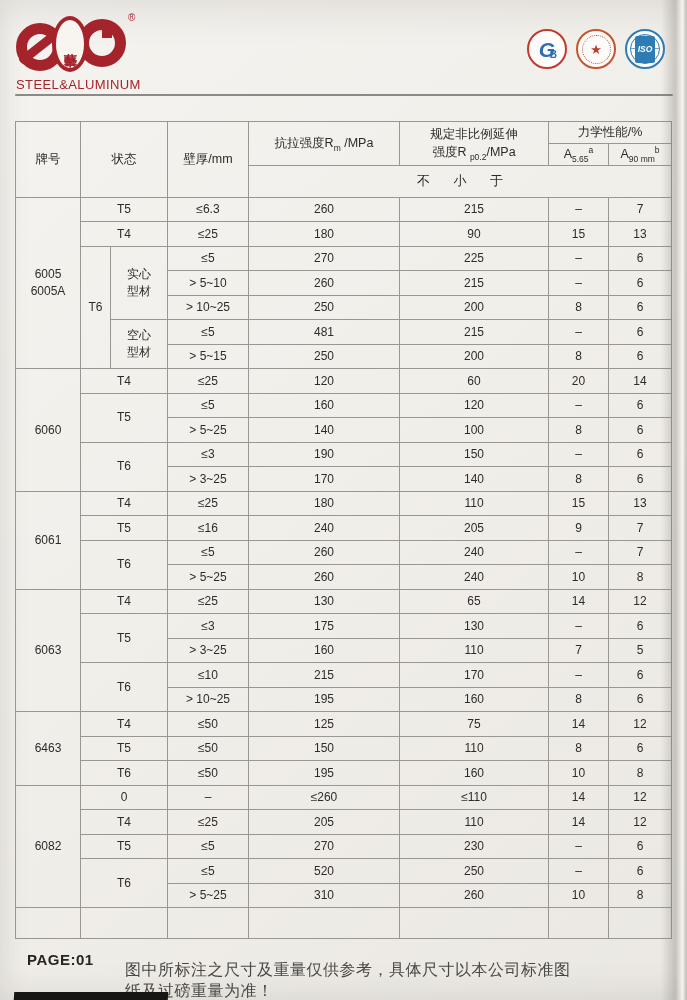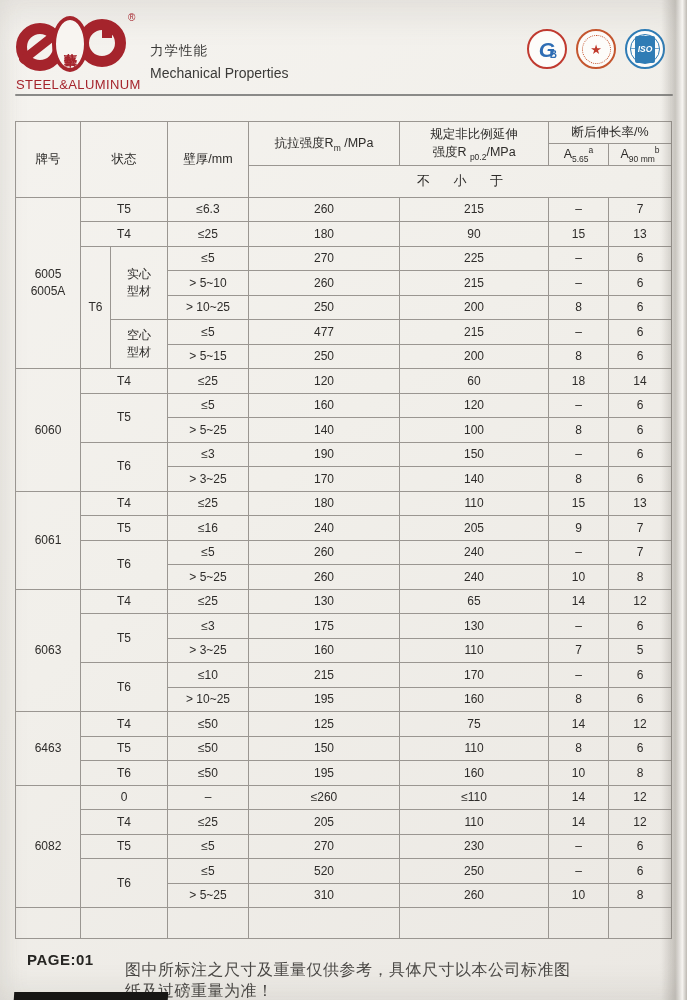--- a/index.html
+++ b/index.html
@@ -97,24 +97,20 @@
       <div class="ring ring-right"></div>
       <div class="ring-notch"></div>
       <div class="center-oval">
         <span class="vtext">藝華</span>
       </div>
       <span class="reg-mark">®</span>
     </div>
     <div class="brand-name">STEEL&amp;ALUMINUM</div>
   </div>
 
-  <div class="title-block">
-    <div class="title-zh">力学性能</div>
-    <div class="title-en">Mechanical Properties</div>
-  </div>
 
   <div class="badges">
     <div class="badge badge-gb">
       <span class="gb-g">G</span>
       <span class="gb-b">B</span>
     </div>
     <div class="badge badge-seal">
       <span class="seal-inner">★</span>
     </div>
     <div class="badge badge-iso">
@@ -136,21 +132,21 @@
         <col style="width:60px">
         <col style="width:63px">
     </colgroup>
     <tbody>
       <tr class="hr1">
         <td class="hcell" rowspan="3">牌号</td>
         <td class="hcell" colspan="2" rowspan="3">状态</td>
         <td class="hcell" rowspan="3">壁厚/mm</td>
         <td class="hcell" rowspan="2"><span>抗拉强度R</span><sub>m</sub><span> /MPa</span></td>
         <td class="hcell" rowspan="2"><span>规定非比例延伸</span><br><span>强度R </span><sub>p0.2</sub><span>/MPa</span></td>
-        <td class="hcell" colspan="2">断后伸长率/%</td>
+        <td class="hcell" colspan="2">力学性能/%</td>
       </tr>
       <tr class="hr2">
         <td class="hcell"><span>A</span><sub>5.65</sub><sup>a</sup></td>
         <td class="hcell"><span>A</span><sub>90 mm</sub><sup>b</sup></td>
       </tr>
       <tr class="hr3">
         <td class="nlt" colspan="4">不 小 于</td>
       </tr>
     </tbody>
     <tbody>
@@ -193,39 +189,39 @@
           <td>&gt; 10~25</td>
           <td>250</td>
           <td>200</td>
           <td>8</td>
           <td>6</td>
         </tr>
         <tr class="drow">
           <td rowspan="2">空心
 型材</td>
           <td>≤5</td>
-          <td>477</td>
+          <td>481</td>
           <td>215</td>
           <td>–</td>
           <td>6</td>
         </tr>
         <tr class="drow">
           <td>&gt; 5~15</td>
           <td>250</td>
           <td>200</td>
           <td>8</td>
           <td>6</td>
         </tr>
         <tr class="drow">
           <td rowspan="5">6060</td>
           <td colspan="2">T4</td>
           <td>≤25</td>
           <td>120</td>
           <td>60</td>
-          <td>18</td>
+          <td>20</td>
           <td>14</td>
         </tr>
         <tr class="drow">
           <td rowspan="2" colspan="2">T5</td>
           <td>≤5</td>
           <td>160</td>
           <td>120</td>
           <td>–</td>
           <td>6</td>
         </tr>

